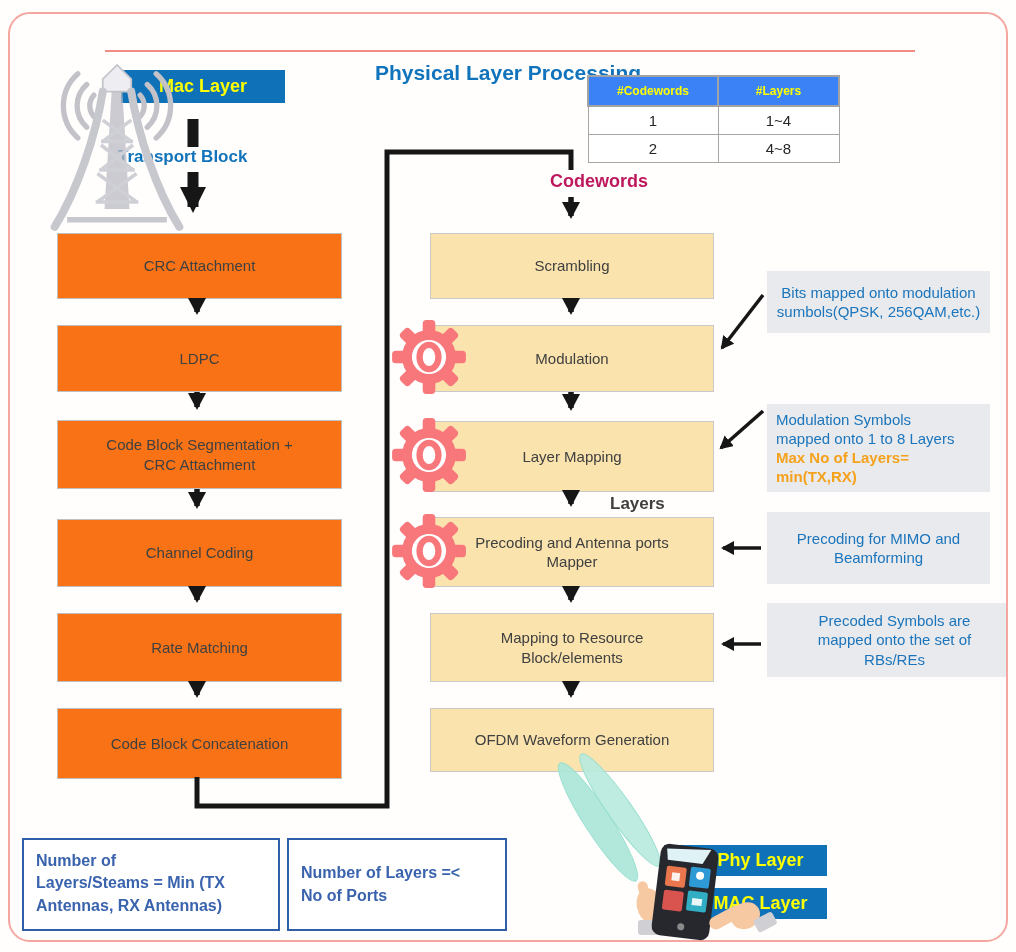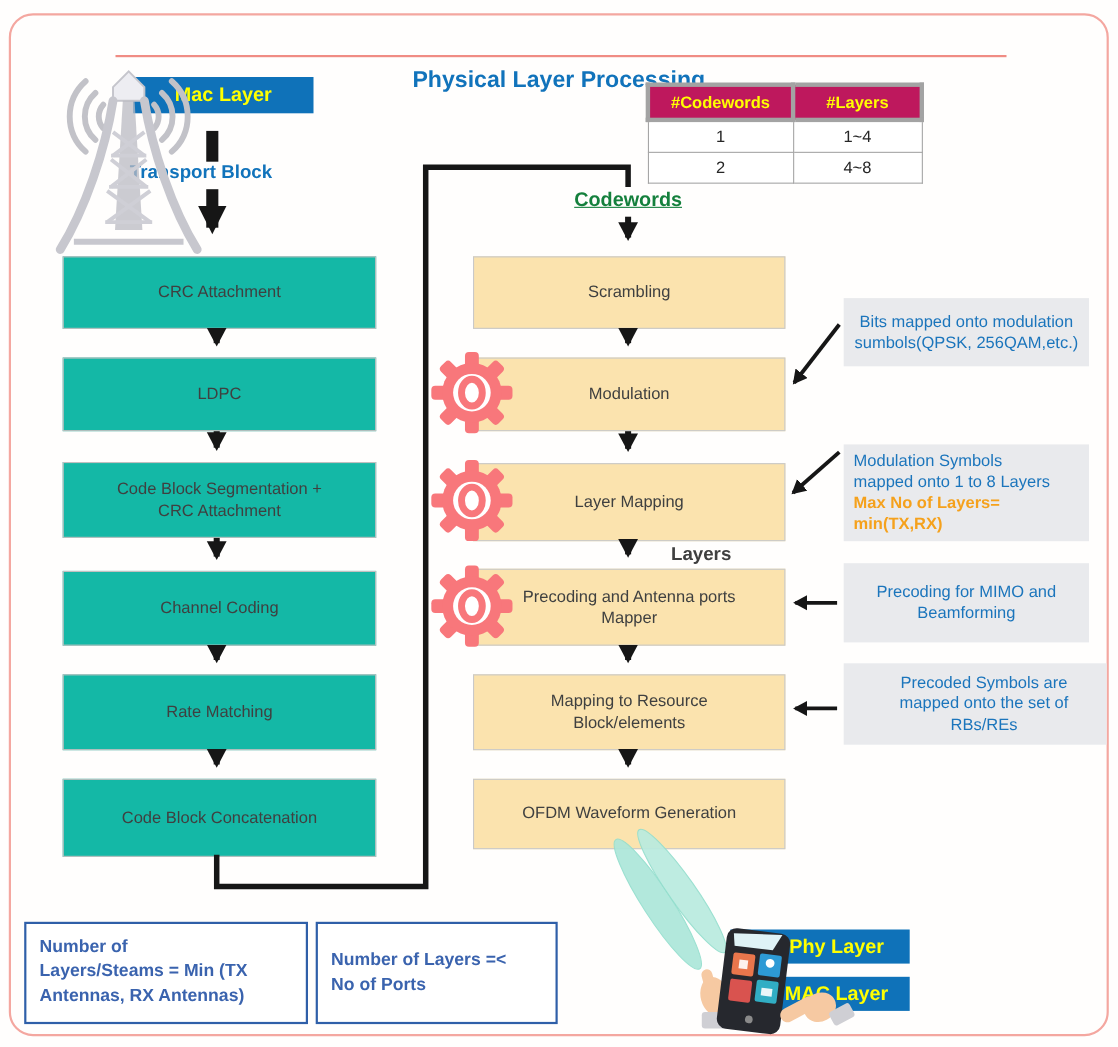--- a/index.html
+++ b/index.html
@@ -7,21 +7,21 @@
          font-family:"Liberation Sans",sans-serif;overflow:hidden;}
   .outer-border{position:absolute;left:8px;top:12px;width:996px;height:926px;
 
                 border:2px solid #F4A7A0;border-radius:22px;}
   .title{position:absolute;left:0;right:0;top:21px;text-align:center;
          color:#1173BB;font-size:21px;font-weight:bold;margin-top:40px;}
   .title-underline{position:absolute;left:105px;top:50px;width:810px;height:0;
                    border-top:2px solid #F08C84;}
   .btn-blue{position:absolute;background:#0F72B9;color:#FFFF00;font-weight:bold;
             font-size:18px;display:flex;align-items:center;justify-content:center;}
-  .pbox{position:absolute;left:57px;width:283px;background:#14b8a6;
+  .pbox{position:absolute;left:57px;width:283px;background:#f97316;
         border:1px solid #C0C0C0;color:#3F4040;font-size:15px;
         display:flex;align-items:center;justify-content:center;text-align:center;
         white-space:pre-line;line-height:1.3;}
   .ybox{position:absolute;left:430px;width:282px;background:#FBE3AE;
         border:1px solid #C9C9C9;color:#3F4040;font-size:15px;
         display:flex;align-items:center;justify-content:center;text-align:center;
         white-space:pre-line;line-height:1.3;}
   .flowlabel{position:absolute;font-weight:bold;white-space:pre-line;}
   .callout{position:absolute;left:767px;width:223px;background:#E9EAED;
            color:#1B75BC;font-size:15px;line-height:1.28;white-space:pre-line;
@@ -29,22 +29,22 @@
            text-align:center;}
   .callout.left-align{align-items:flex-start;text-align:left;padding-left:9px;
                       box-sizing:border-box;margin-top:26px;}
   .callout .hl{color:#F5A11C;font-weight:bold;white-space:pre-line;}
   .note{position:absolute;border:2px solid #2F5FA8;background:#fff;color:#3A63AE;
         font-weight:bold;font-size:16px;line-height:1.4;white-space:pre-line;
         box-sizing:border-box;padding:10px 12px;}
   .note.center{display:flex;align-items:center;}
   .cwtable{position:absolute;left:587px;top:75px;width:253px;
            border-collapse:collapse;font-size:15px;text-align:center;}
-  .cwtable th{background:#be185d;color:#FFFF00;font-weight:bold;
-              border:4px solid #a3a3a3;height:26px;font-size:15px;}
+  .cwtable th{background:#3b82f6;color:#FFFF00;font-weight:bold;
+              border:2px solid #a3a3a3;height:26px;font-size:12px;}
   .cwtable td{background:#fff;color:#262626;border:1px solid #A6A6A6;height:25px;}
   .overlay{position:absolute;left:0;top:0;width:1016px;height:952px;
            pointer-events:none;z-index:6;}
   .boxes{position:absolute;left:0;top:0;width:1016px;height:952px;z-index:2;}
 </style>
 </head>
 <body>
 
 <div class="stage">
 
@@ -67,21 +67,21 @@
 
     <div class="ybox" style="top:233px;height:64px;">Scrambling</div>
     <div class="ybox" style="top:325px;height:65px;">Modulation</div>
     <div class="ybox" style="top:421px;height:69px;">Layer Mapping</div>
     <div class="ybox" style="top:517px;height:68px;">Precoding and Antenna ports
 Mapper</div>
     <div class="ybox" style="top:613px;height:67px;">Mapping to Resource
 Block/elements</div>
     <div class="ybox" style="top:708px;height:62px;">OFDM Waveform Generation</div>
 
-    <div class="flowlabel" style="left:500px;top:171px;width:142px;text-align:center;color:#15803d;font-size:18px;text-decoration:underline;">Codewords</div>
+    <div class="flowlabel" style="left:528px;top:171px;width:142px;text-align:center;color:#be185d;font-size:18px;">Codewords</div>
     <div class="flowlabel" style="left:610px;top:494px;color:#3F3F3F;font-size:17px;">Layers</div>
 
     <table class="cwtable">
       <tbody>
           <tr>
         <th style="width:126px;">#Codewords</th>
         <th>#Layers</th>
       </tr>
       <tr>
         <td>1</td>

